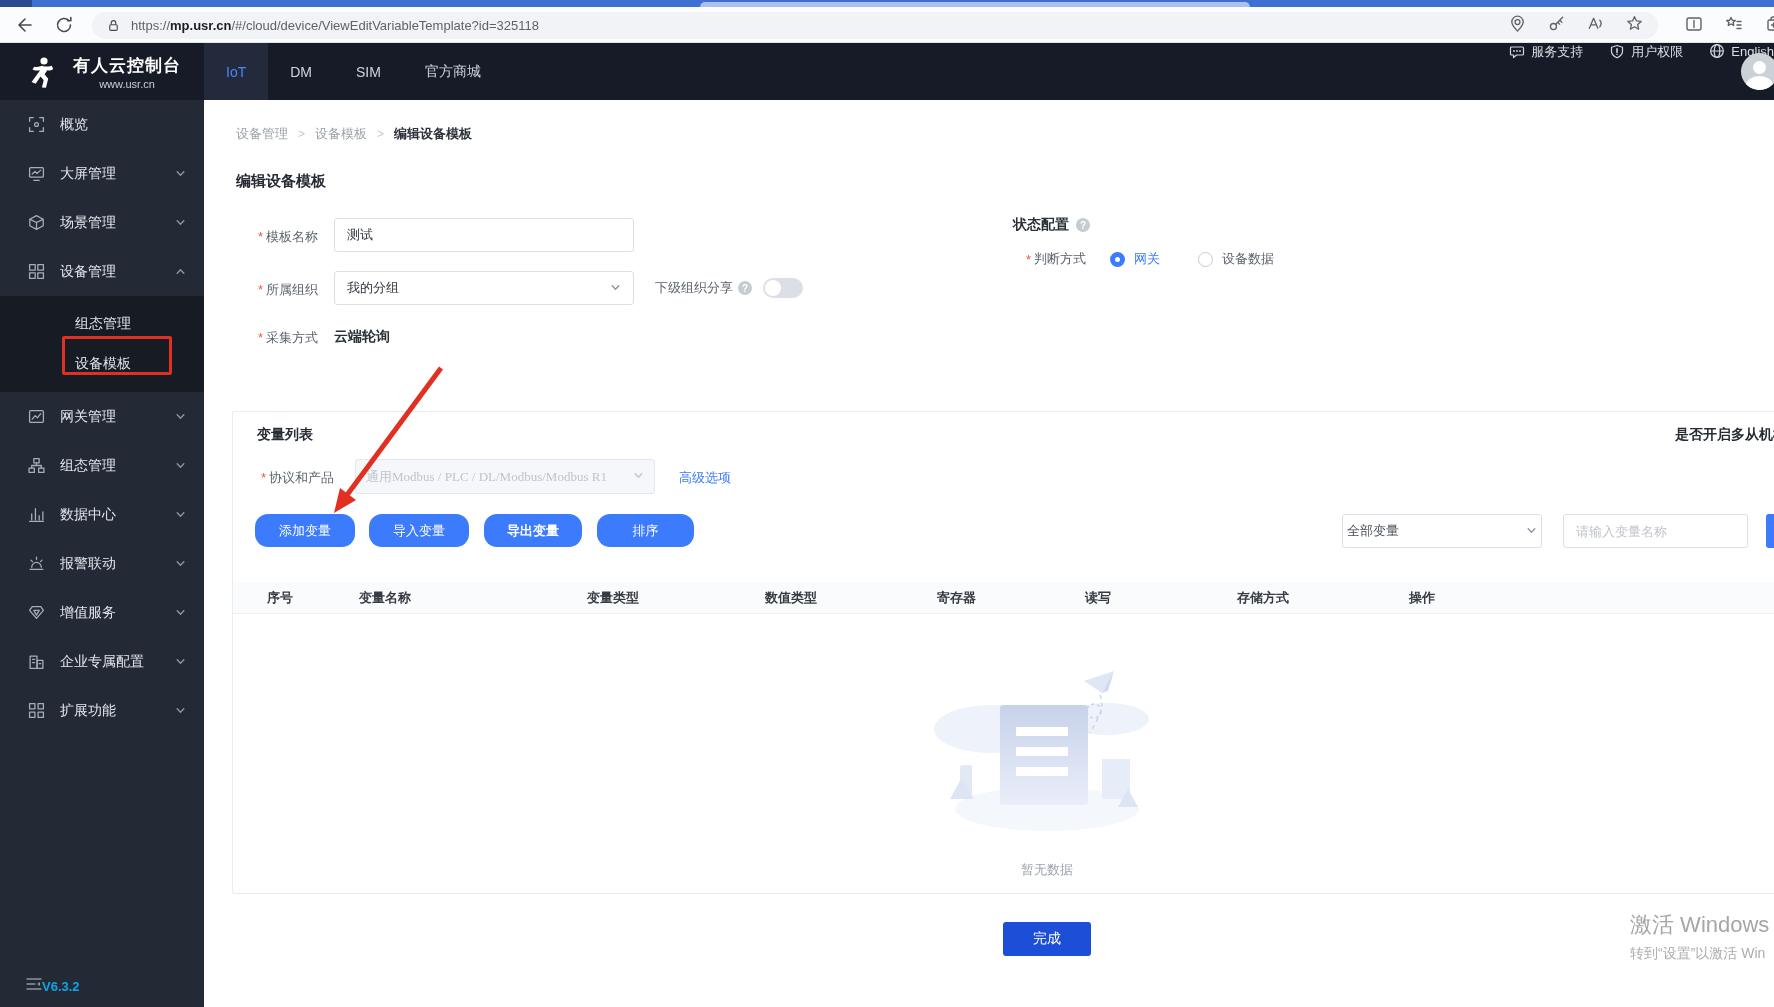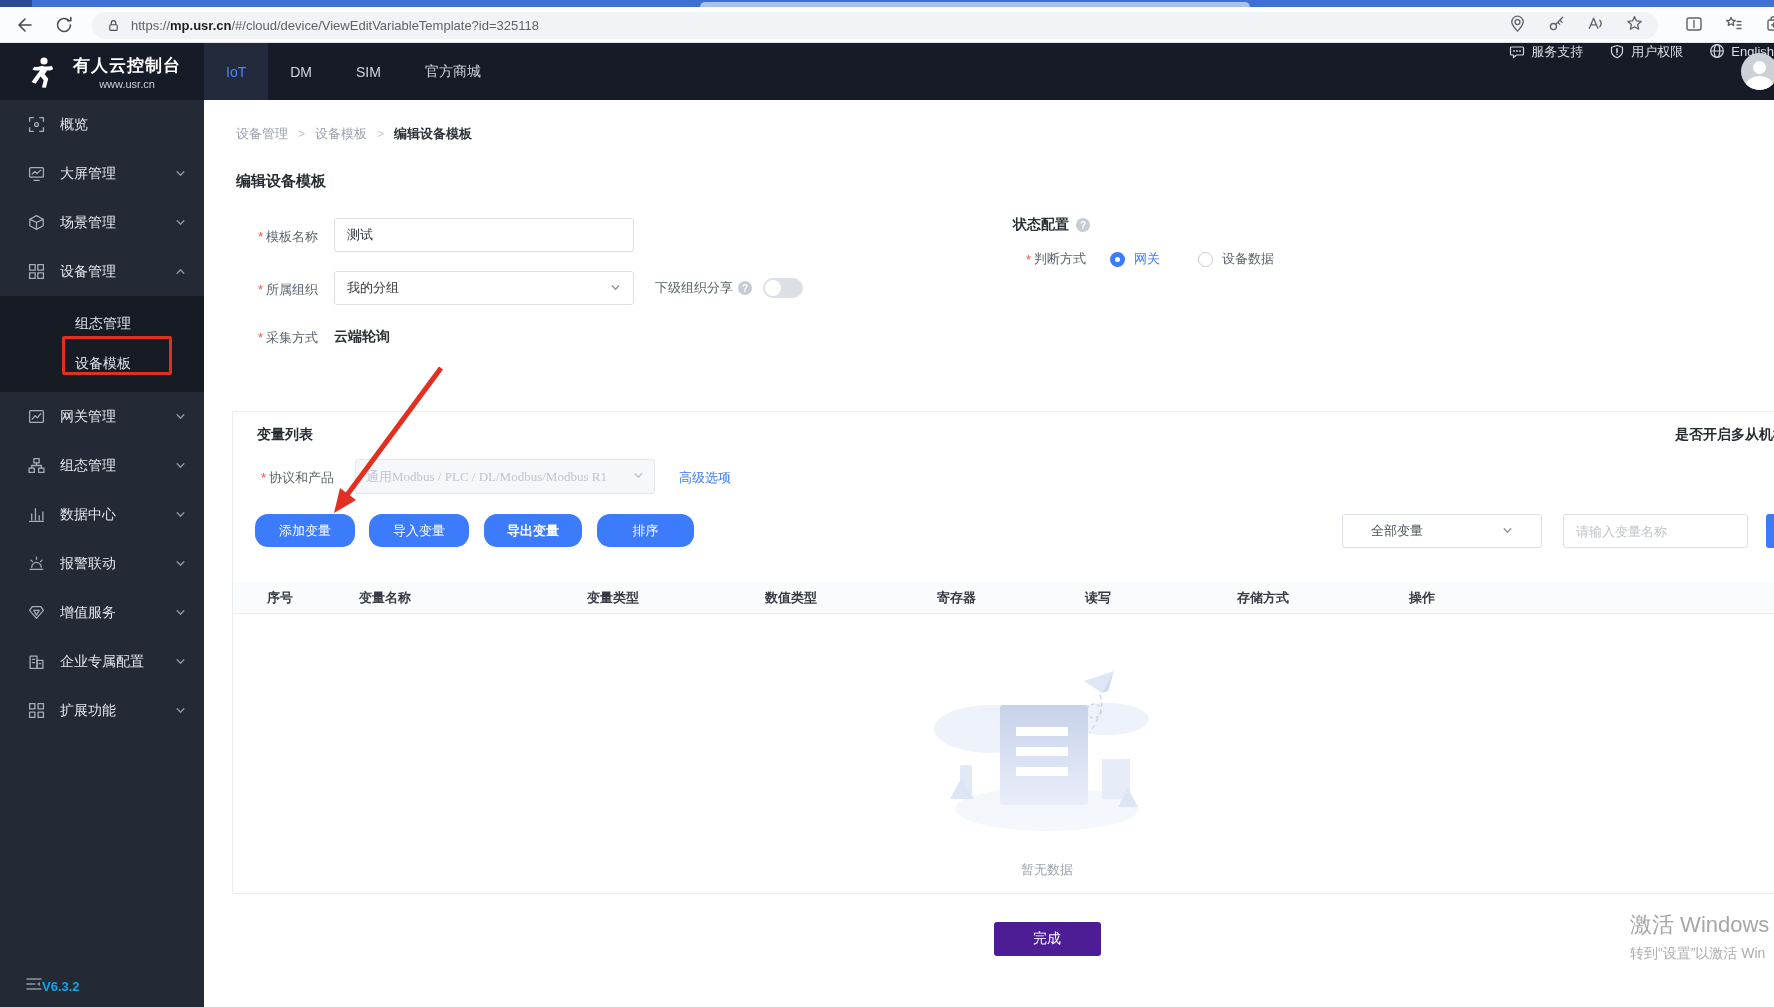--- a/index.html
+++ b/index.html
@@ -75,31 +75,31 @@
   .radio.off { border:1px solid #c6cbd3; background:#fff; }
   .radio-label.on { color:#3b7bfc; }
   
   .panel { position:absolute; left:28px; top:311px; width:1630px; height:483px; border:1px solid #e9ecf0; border-radius:2px; }
   .panel-title { position:absolute; left:24px; top:14px; font-size:14px; font-weight:700; color:#272c34; }
   .multi-slave { position:absolute; left:1442px; top:14px; font-size:14px; font-weight:700; color:#272c34; white-space:nowrap; }
   .proto-label { position:absolute; left:28px; top:57px; font-size:13px; color:#5b626d; }
   .proto-select { position:absolute; left:122px; top:47px; width:300px; height:35px; background:#f5f7fa; border:1px solid #e4e7ed; border-radius:3px; display:flex; align-items:center; padding:0 10px; font-size:13px; color:#c0c4cc; white-space:nowrap; overflow:hidden; }
   .adv-link { position:absolute; left:446px; top:57px; font-size:13px; color:#3b7bfc; cursor:pointer; }
   .btn { position:absolute; top:102px; height:33px; background:#3b7bfc; color:#fff; font-size:13px; border:none; border-radius:13px; cursor:pointer; font-family:"Liberation Sans",sans-serif; }
-  .filter-select { position:absolute; left:1109px; top:102px; width:200px; height:34px; border:1px solid #dcdfe6; border-radius:3px; display:flex; align-items:center; padding:0 28px; font-size:13px; color:#4a5058; background:#fff; }
+  .filter-select { position:absolute; left:1109px; top:102px; width:200px; height:34px; border:1px solid #dcdfe6; border-radius:3px; display:flex; align-items:center; padding:0 4px; font-size:13px; color:#4a5058; background:#fff; }
   .search-input { position:absolute; left:1330px; top:102px; width:185px; height:34px; border:1px solid #dcdfe6; border-radius:3px; font-size:13px; padding:0 12px; color:#32363e; font-family:"Liberation Sans",sans-serif; }
   .search-input::placeholder { color:#c0c4cc; }
   .btn-sliver { position:absolute; left:1533px; top:102px; width:80px; height:34px; background:#3b7bfc; border-radius:3px; }
   .thead { position:absolute; left:0; top:170px; width:100%; height:32px; background:#fafbfc; border-bottom:1px solid #edeff2; display:grid; grid-template-columns:92px 228px 178px 172px 148px 152px 172px 1fr; padding-left:24px; align-items:center; }
   .th { font-size:13px; font-weight:700; color:#363b44; padding-left:10px; white-space:nowrap; }
   .empty-wrap { position:absolute; left:0; top:255px; width:100%; text-align:center; }
   .empty-text { margin-top:14px; font-size:13px; color:#9ba2ad; }
   
   .finish-wrap { position:absolute; left:28px; top:822px; width:1630px; text-align:center; }
-  .finish-btn { width:107px; height:34px; background:#4c1d95; color:#fff; font-size:14px; border:none; border-radius:3px; cursor:pointer; font-family:"Liberation Sans",sans-serif; }
+  .finish-btn { width:88px; height:34px; background:#1d4ed8; color:#fff; font-size:14px; border:none; border-radius:3px; cursor:pointer; font-family:"Liberation Sans",sans-serif; }
   .watermark { position:absolute; left:1426px; top:810px; color:#a6a6a6; white-space:nowrap; }
   .wm1 { font-size:22px; }
   .wm2 { font-size:14px; margin-top:5px; color:#adadad; }
   
   .anno-rect { position:absolute; left:62px; top:336px; width:110px; height:39px; border:3px solid #e12f21; border-radius:2px; pointer-events:none; z-index:50; }
   .anno-arrow { position:absolute; left:300px; top:350px; width:180px; height:185px; pointer-events:none; z-index:50; }
 </style>
 </head>
 <body>
 

